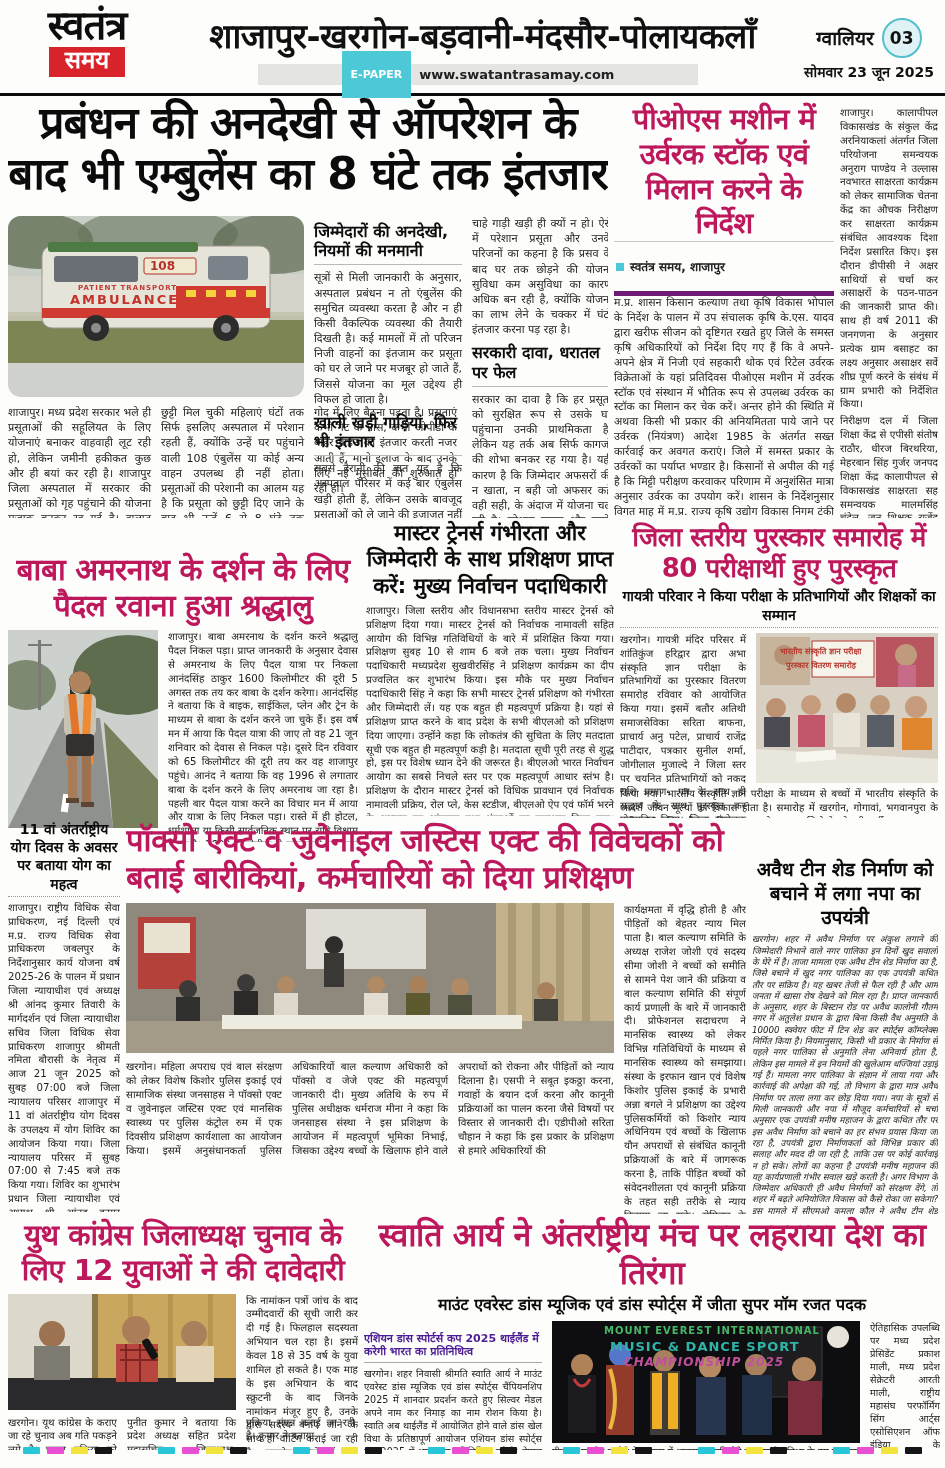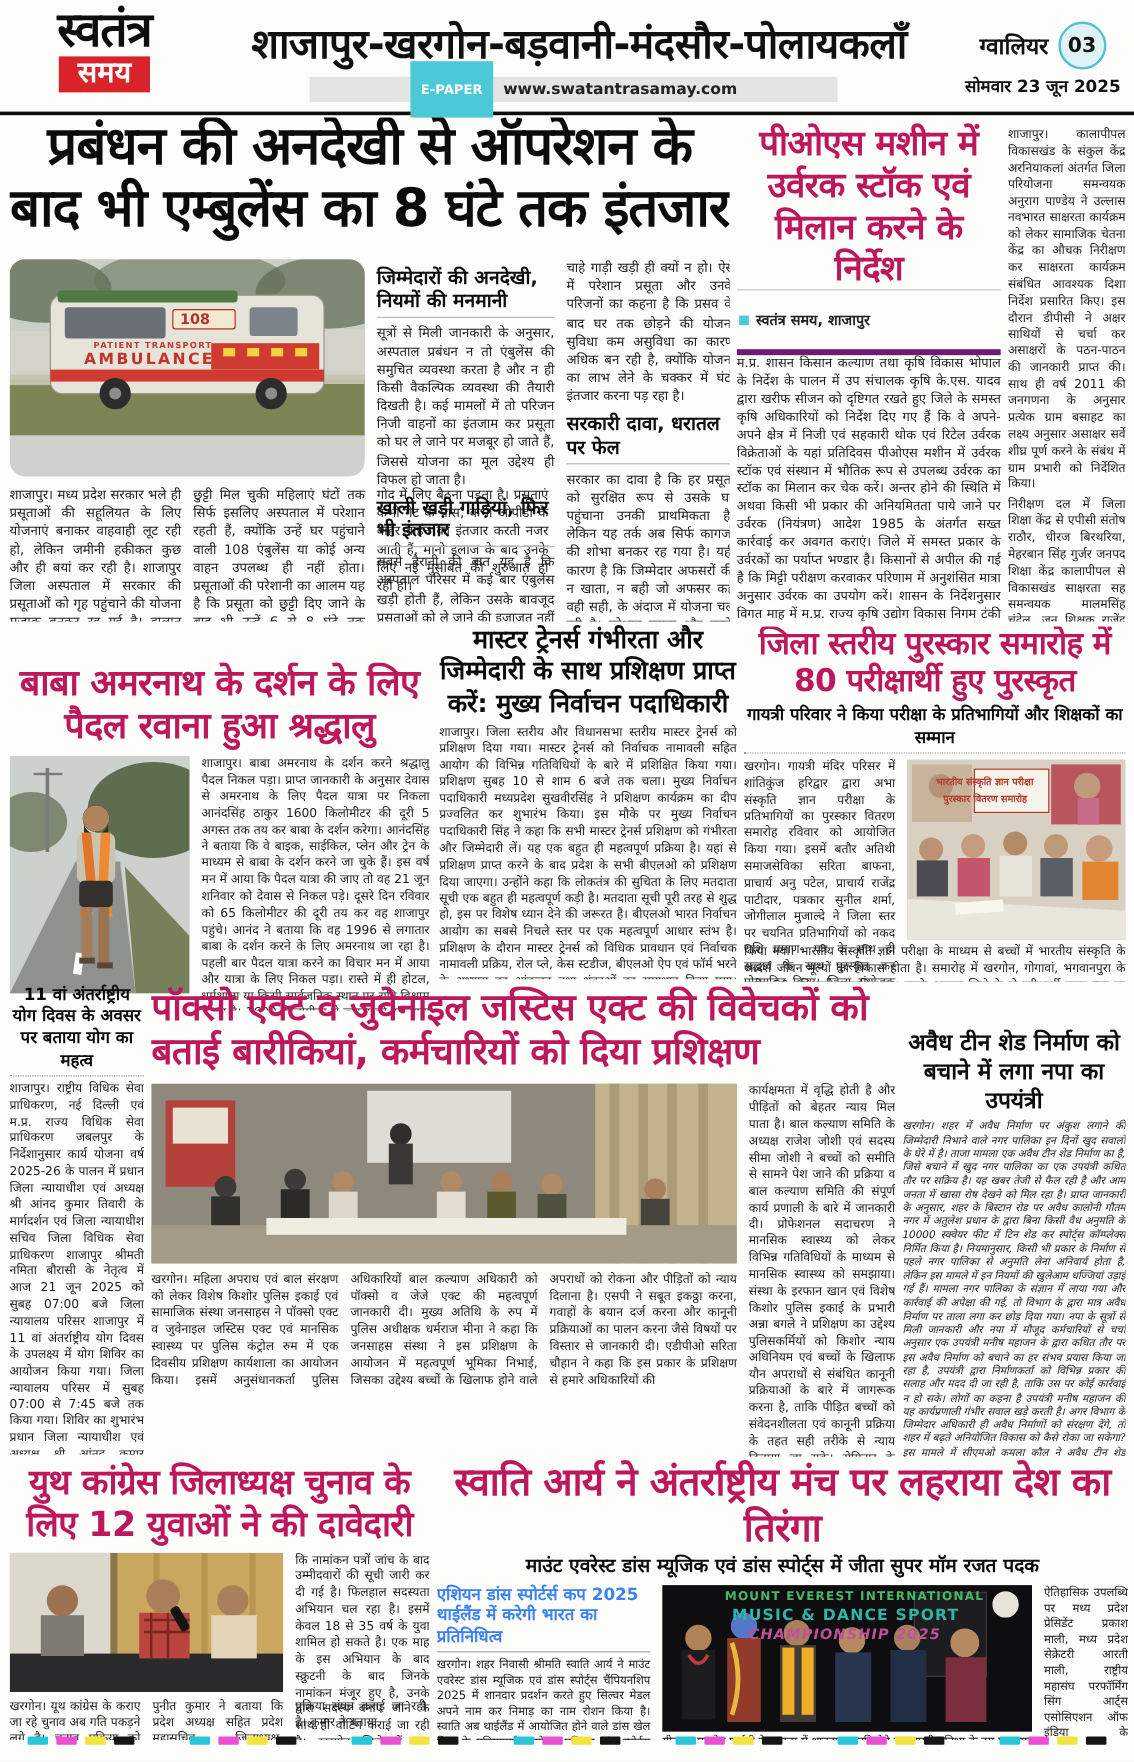--- a/index.html
+++ b/index.html
@@ -26,21 +26,21 @@
   .h-lg{font-size:29px;line-height:1.2;font-weight:800;color:#be185d;text-align:center;letter-spacing:-0.5px;}
   .h-md{font-size:21px;line-height:1.25;font-weight:800;color:#0b0b0b;text-align:center;}
   .h-sm{font-size:14px;line-height:1.3;font-weight:800;color:#0b0b0b;text-align:center;}
   .body{font-size:11px;line-height:1.38;text-align:justify;color:#1c1c1c;}
   .body-s{font-size:10.2px;line-height:1.36;text-align:justify;color:#1c1c1c;}
   .subhead{font-size:16px;font-weight:800;line-height:1.2;color:#0d0d0d;border-bottom:1px solid #b9b9b9;padding-bottom:4px;margin:6px 0 5px;}
   .byline{display:flex;align-items:center;gap:6px;font-size:12px;font-weight:800;color:#222;
           border-top:1px solid #c9c9c9;border-bottom:5px solid #701a75;padding:16px 2px;margin:0 0;}
   .sq{width:8px;height:8px;background:#4cc8d6;display:inline-block;}
   .caption{font-size:10.5px;line-height:1.35;color:#111;text-align:justify;}
-  .kicker{font-size:14px;font-weight:800;color:#3b82f6;line-height:1.25;border-bottom:1px solid #aaa;padding-bottom:3px;margin-bottom:4px;}
+  .kicker{font-size:11px;font-weight:800;color:#4c1d95;line-height:1.25;border-bottom:1px solid #aaa;padding-bottom:3px;margin-bottom:4px;margin-top:11px;}
   .dotted{border-bottom:1px dotted #999;padding-bottom:3px;}
   .row{display:flex;gap:10px;}
   .cols2{column-count:2;column-gap:10px;}
   .cols3{column-count:3;column-gap:10px;}
   .italic{font-style:italic;}
   
   .photo{position:relative;overflow:hidden;background:#cfd2cc;}
   .photo svg{display:block;}
   .ov{position:absolute;font-weight:800;white-space:nowrap;}
   

